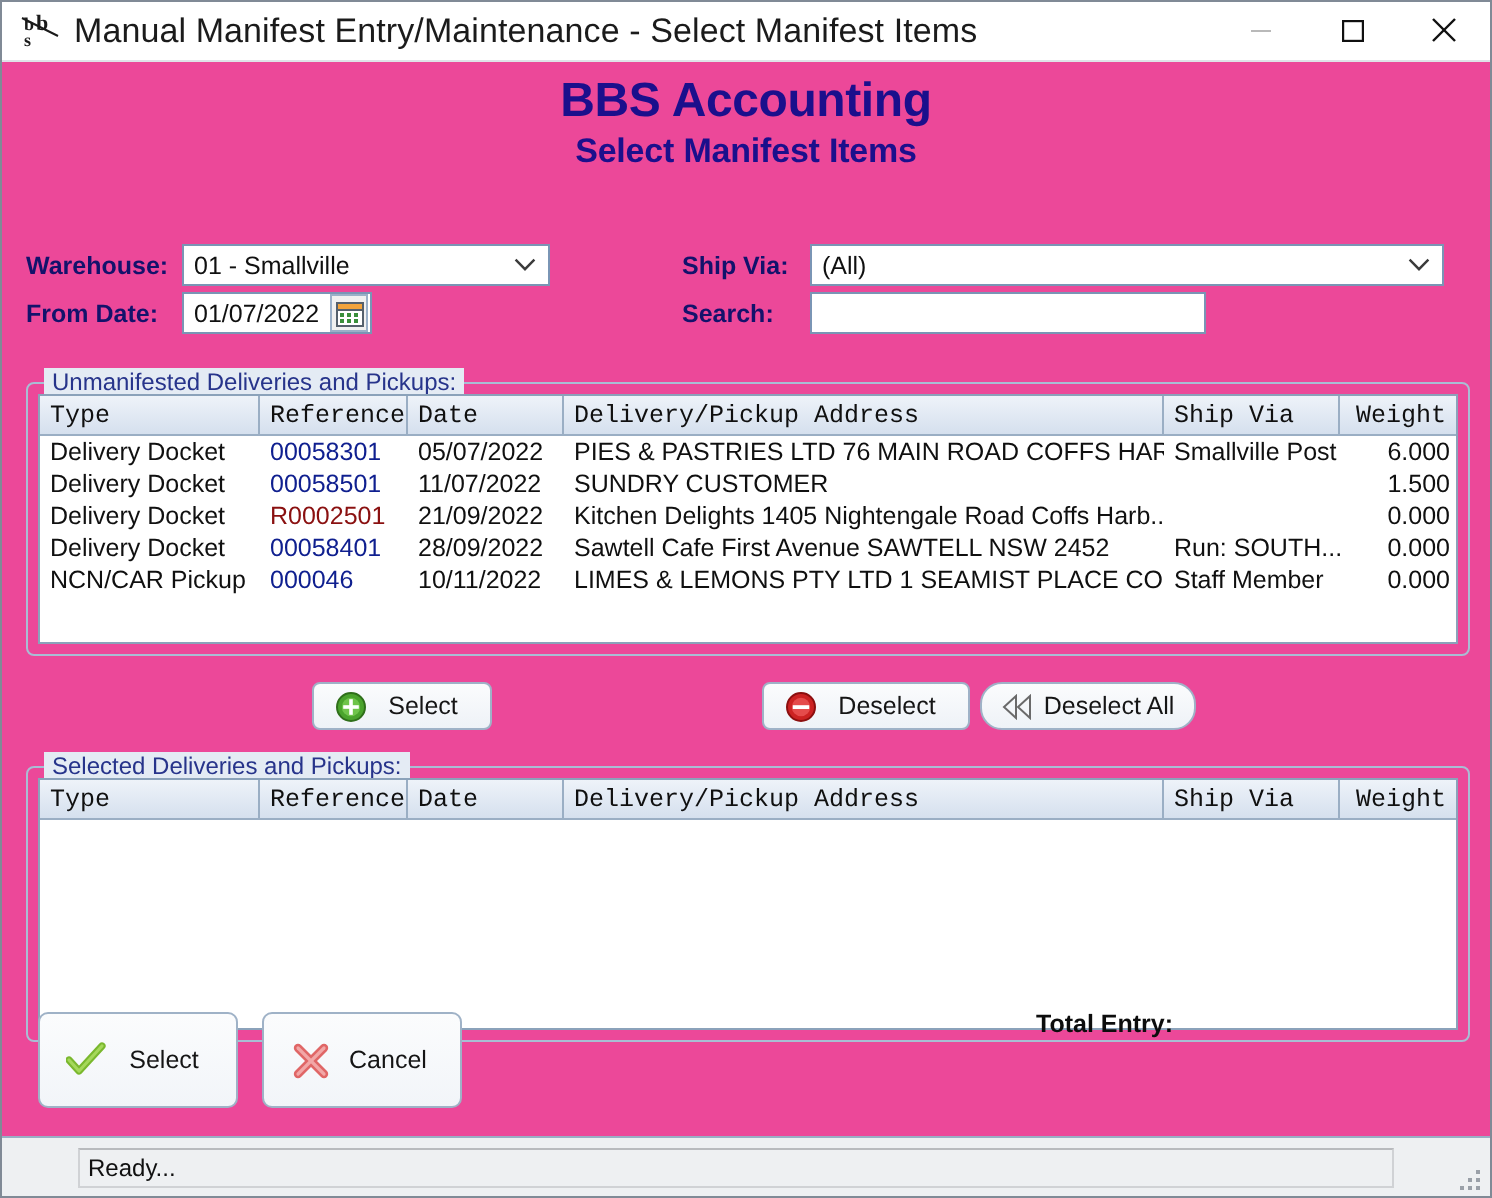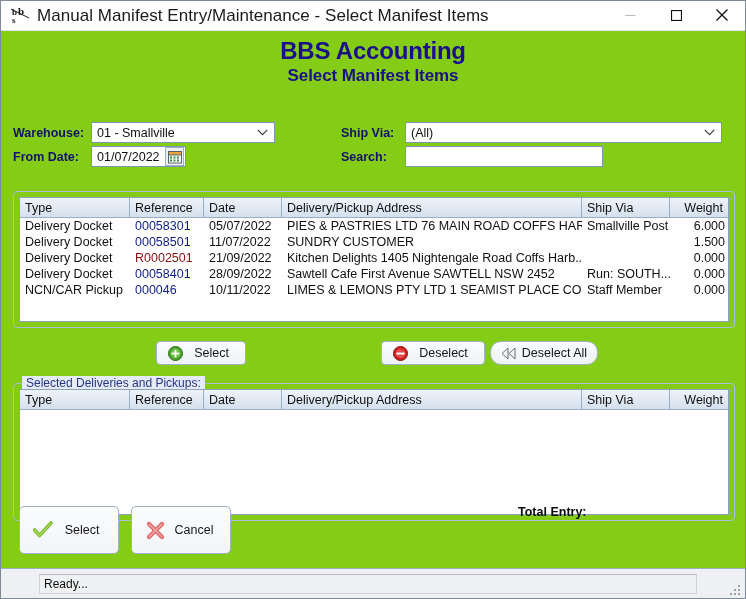--- a/index.html
+++ b/index.html
@@ -61,21 +61,21 @@
   .win-btn.min svg { stroke: #b9b9b9; }
   .win-btn.max svg { stroke: #101010; }
   .win-btn.close svg { stroke: #101010; }
 
   
   .client-area {
     position: absolute;
     left: 0; top: 30px;
     width: 744px;
     height: 567px;
-    background: #84cc16;
+    background: #ec4899;
   }
   .app-heading {
     position: absolute;
     left: 0; top: 6px;
     width: 744px;
     text-align: center;
   }
   .app-heading .line1 {
     font-size: 24px;
     font-weight: bold;
@@ -196,20 +196,21 @@
     font-size: 12.5px;
     color: #101010;
     padding-left: 5px;
     box-sizing: border-box;
     border-right: 1px solid #9aaec4;
     display: flex;
     align-items: center;
     overflow: hidden;
     white-space: nowrap;
     flex: 0 0 auto;
+    font-family: Liberation Mono, monospace;
   }
   .hcell.num { justify-content: flex-end; padding-right: 6px; padding-left: 0; }
   .hcell.last { border-right: none; }
 
   .grid-body { }
   .grow {
     display: flex;
     height: 16px;
     align-items: flex-start;
   }
@@ -430,20 +431,21 @@
         <rect x="5.5" y="9.5" width="2" height="2" fill="#3a8f3a"></rect>
         <rect x="9" y="9.5" width="2" height="2" fill="#3a8f3a"></rect>
       </svg>
     </div>
 
     <div class="textbox txt-search">
       <span placeholder=""></span>
     </div>
 
     <div class="groupbox gb-unmanifested">
+      <div class="group-legend">Unmanifested Deliveries and Pickups:</div>
       <div class="grid">
         <div class="grid-header">
           <div class="hcell c-type">Type</div>
           <div class="hcell c-ref">Reference</div>
           <div class="hcell c-date">Date</div>
           <div class="hcell c-addr">Delivery/Pickup Address</div>
           <div class="hcell c-ship">Ship Via</div>
           <div class="hcell c-weight num last">Weight</div>
         </div>
         <div class="grid-body" id="unmanifested-body">

